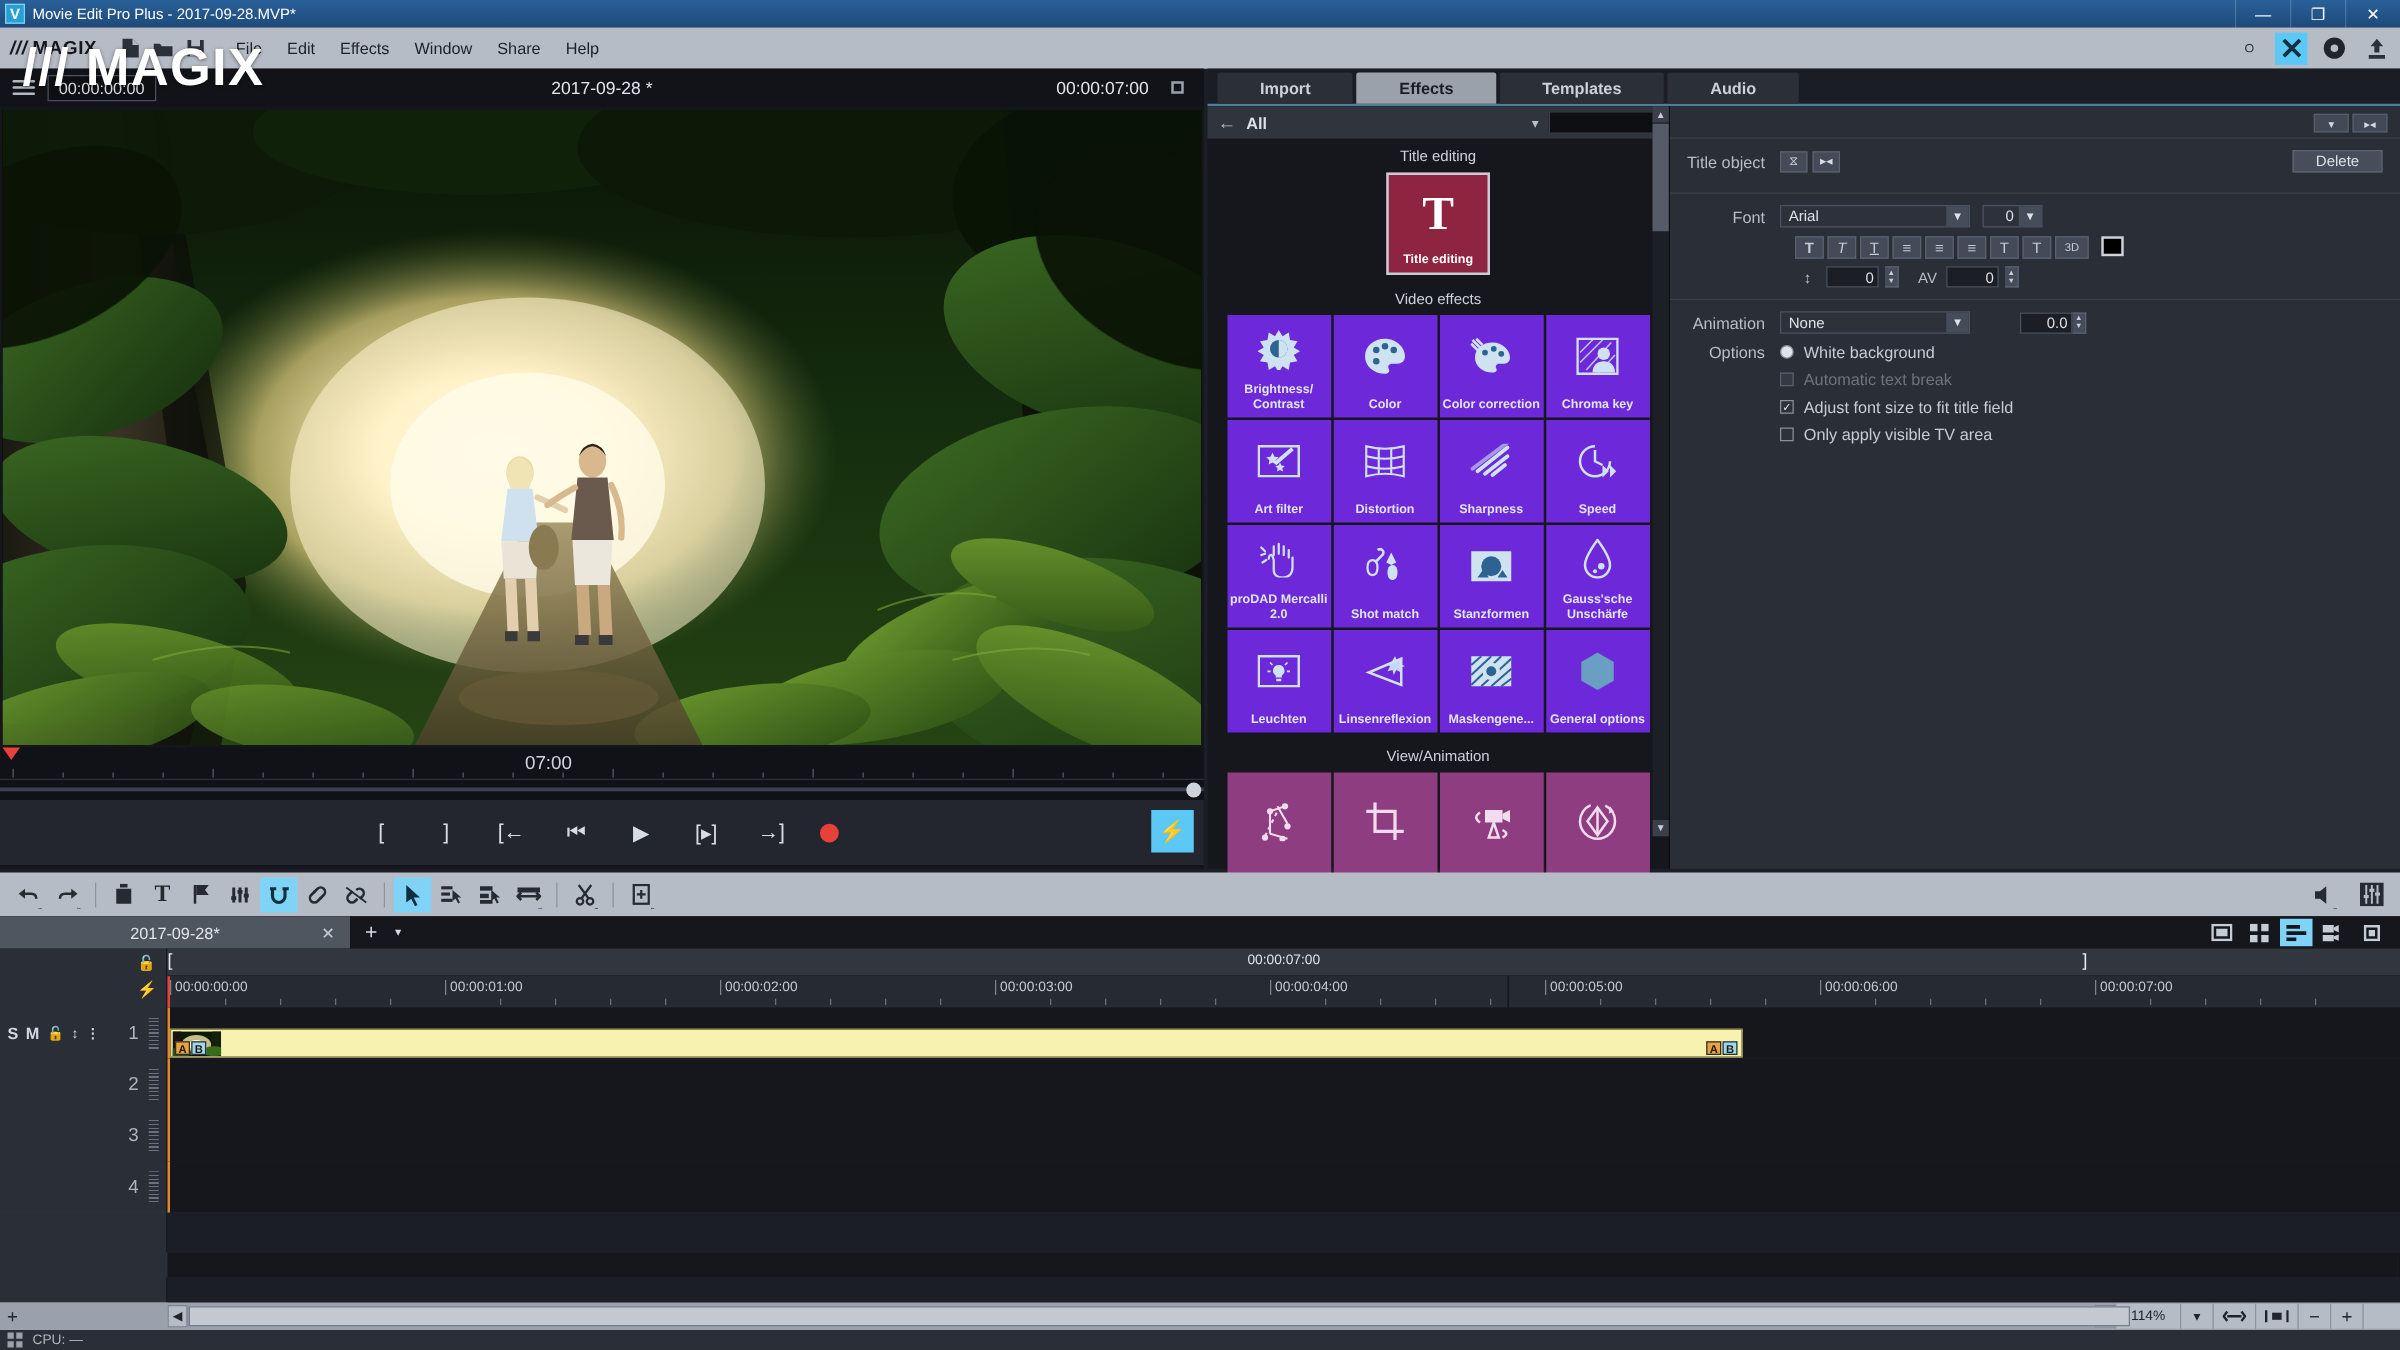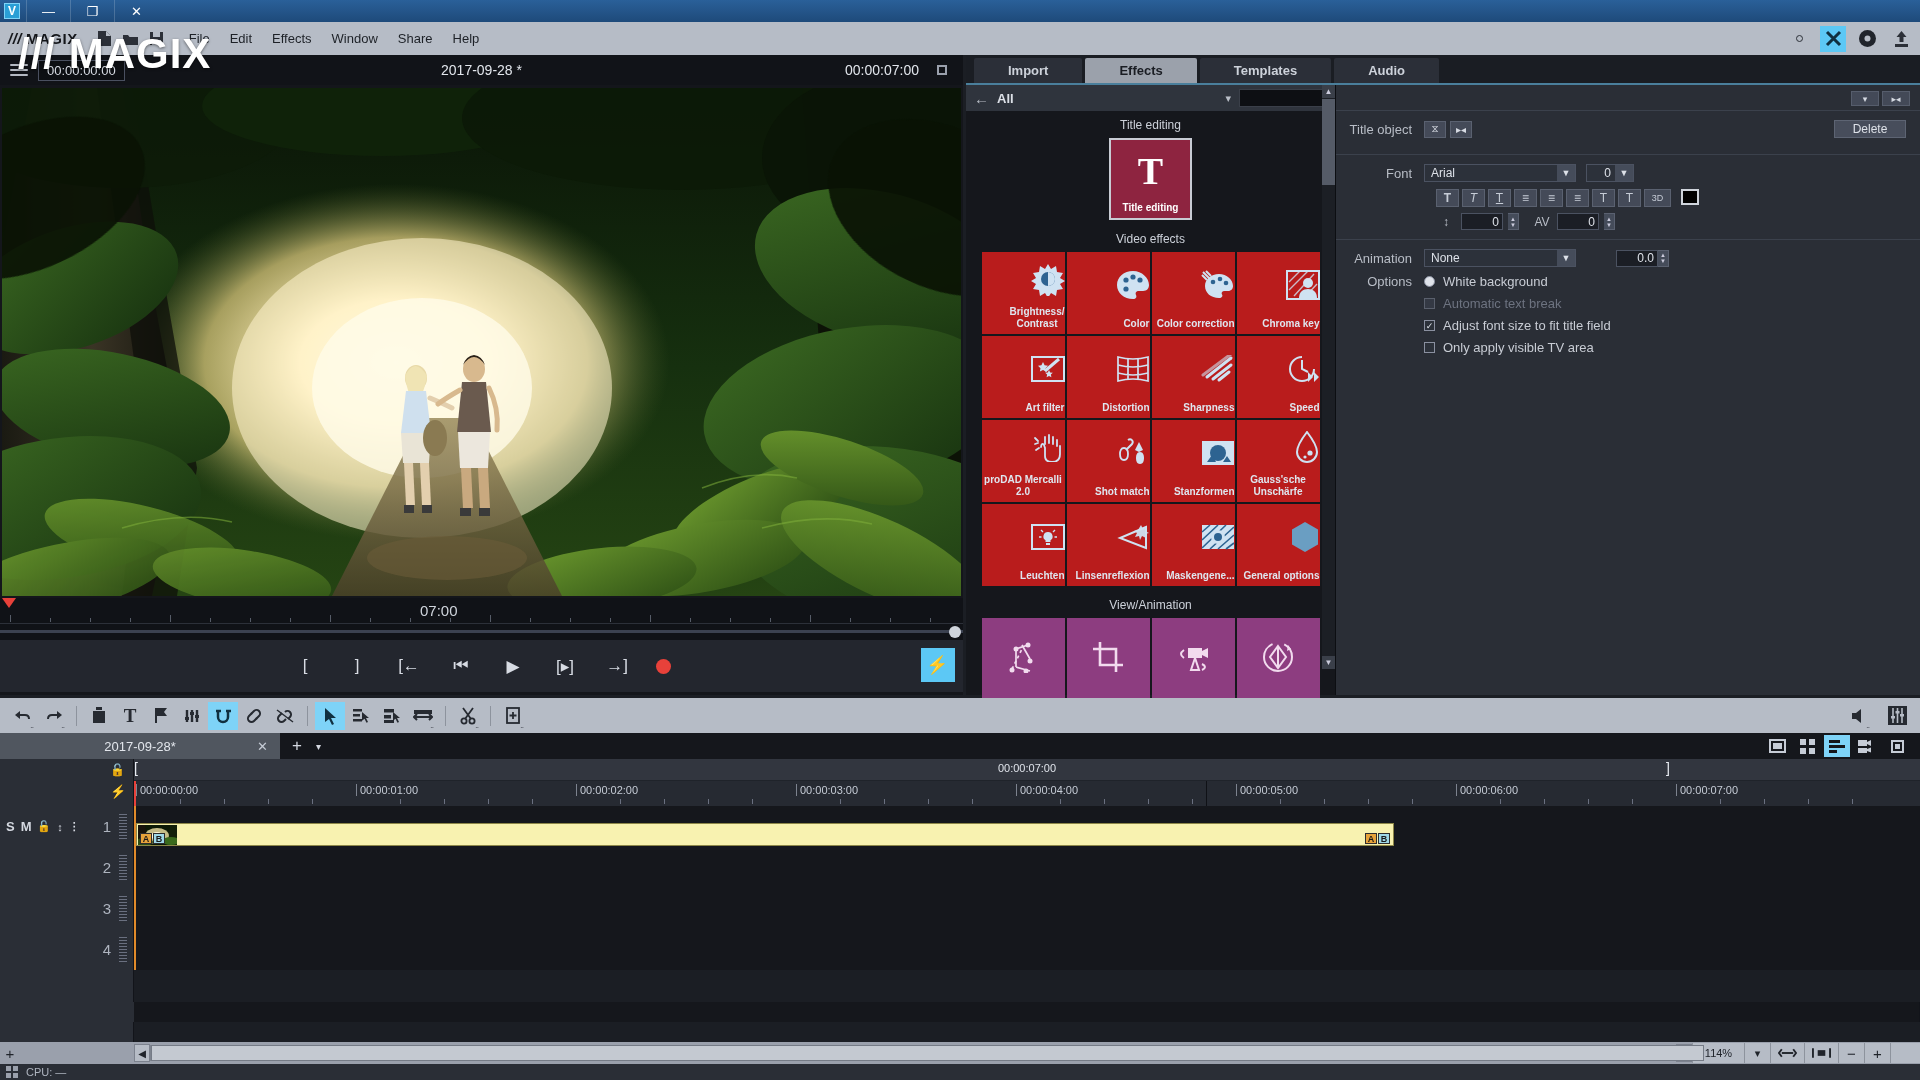--- a/index.html
+++ b/index.html
@@ -88,21 +88,21 @@
   .eff-cat { flex:1; font-size:13px; font-weight:bold; color:#dde1e8; }
   .chev { color:#b9bec7; font-size:11px; }
   .eff-search { width:88px; height:18px; background:#0d0f13; border:1px solid #3a3f49; }
 
   .eff-scroll { position:relative; height:676px; overflow:hidden; }
   .sec-label { text-align:center; font-size:12px; color:#cdd2da; padding:7px 0 6px; background:#15171c; }
   .tile-grid { display:grid; grid-template-columns:repeat(4,83px); gap:2px; padding:0 3px; justify-content:center; }
   .tile { height:82px; display:flex; flex-direction:column; align-items:center; justify-content:flex-end;
     padding-bottom:5px; color:#dfe6ef; font-size:10px; font-weight:bold; text-align:center; line-height:1.15; }
   .tile .ic { flex:1; display:flex; align-items:center; justify-content:center; }
-  .tile.blue { background:#b91c1c;align-items:flex-end; }
+  .tile.blue { background:#6d28d9; }
   .tile.purple { background:#8d3d80; }
   .tile-title { width:83px; height:82px; background:#8e2440; border:2px solid #c8ccd4;
     display:flex; flex-direction:column; align-items:center; justify-content:flex-end;
     padding-bottom:5px; color:#fff; font-size:10px; font-weight:bold; margin:0 auto; }
   .tile-title .bigT { flex:1; display:flex; align-items:center; font-size:38px; font-family:"Liberation Serif",serif; }
   .scrollbar { position:absolute; right:0; top:0; width:13px; height:584px; background:#1c1f25; }
   .scrollbar .up,.scrollbar .dn { height:13px; background:#3a3f49; color:#ccd; font-size:8px;
     display:flex; align-items:center; justify-content:center; }
   .scrollbar .dn { position:absolute; bottom:0; left:0; right:0; }
   .scrollbar .thumb { position:absolute; top:14px; left:0; right:0; height:86px; background:#555b67; }
@@ -237,20 +237,21 @@
 
   svg { display:block; }
 </style>
 </head>
 <body>
 
 <div class="app">
 
   <div class="titlebar">
     <div class="win-logo">V</div>
+    <div class="win-title">Movie Edit Pro Plus - 2017-09-28.MVP*</div>
     <div class="win-btns">
       <div class="win-btn">—</div>
       <div class="win-btn">❐</div>
       <div class="win-btn">✕</div>
     </div>
   </div>
 
   <div class="menubar">
     <div class="magix-brand">
       <span class="magix-slash">///</span>

